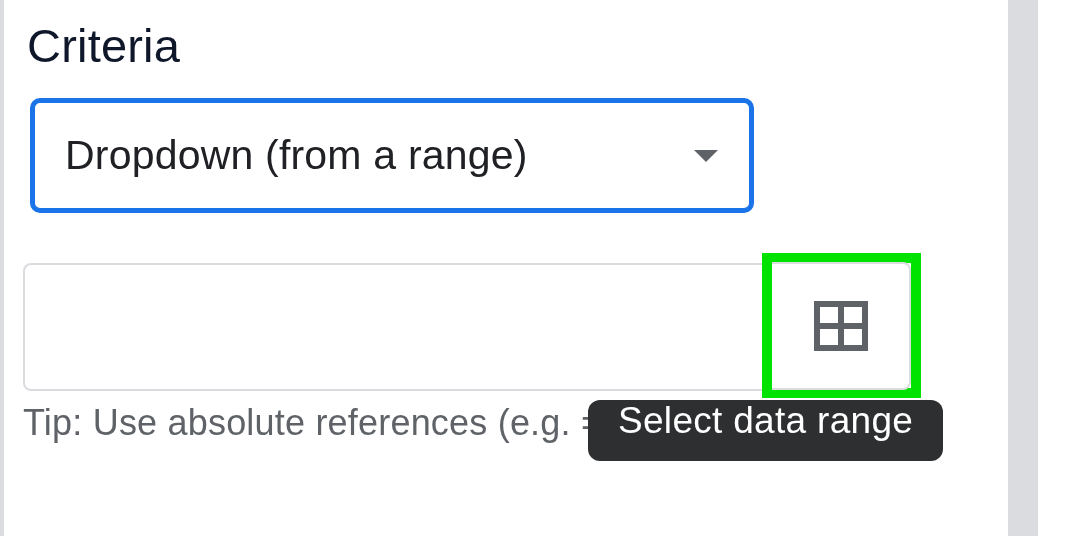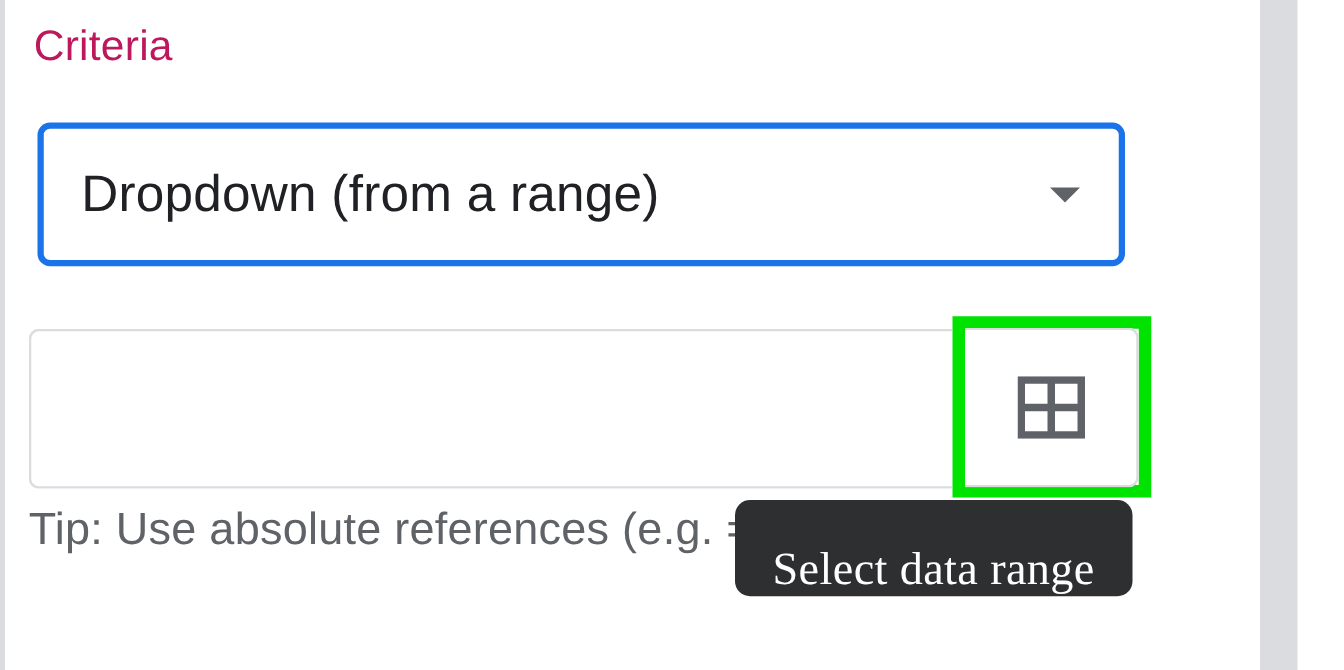--- a/index.html
+++ b/index.html
@@ -25,29 +25,29 @@
       right: 37px;
       top: 0;
       width: 30px;
       height: 536px;
       background: #dadce0;
     }
     .section-title {
       position: absolute;
       left: 23px;
       top: 18px;
-      font-size: 34px;
-      color: #be185d;
+      font-size: 47px;
+      color: #0f172a;
       letter-spacing: 0.2px;
     }
     .dropdown {
       position: absolute;
       left: 26px;
       top: 98px;
-      width: 870px;
+      width: 724px;
       height: 115px;
       border: 5px solid #1a73e8;
       border-radius: 10px;
       background: #ffffff;
       display: flex;
       align-items: center;
       padding: 0 30px;
       justify-content: space-between;
       cursor: pointer;
     }
@@ -109,30 +109,29 @@
       width: 900px;
       font-size: 36px;
       color: #5f6368;
       line-height: 1.3;
       letter-spacing: 0.2px;
     }
     .tooltip {
       position: absolute;
       left: 584px;
       top: 400px;
-      height: 77px;
+      height: 61px;
       padding: 0 30px;
       background: #2e2f31;
       color: #ffffff;
       font-size: 37px;
       border-radius: 12px;
       display: flex;
-      align-items: flex-end;
+      align-items: flex-start;
       letter-spacing: 0.3px;
-      font-family: Liberation Serif, serif;
     }
   </style>
 </head>
 <body>
 
 <div class="viewport">
 
   <div class="right-scroll"></div>
 
   <div class="panel">

